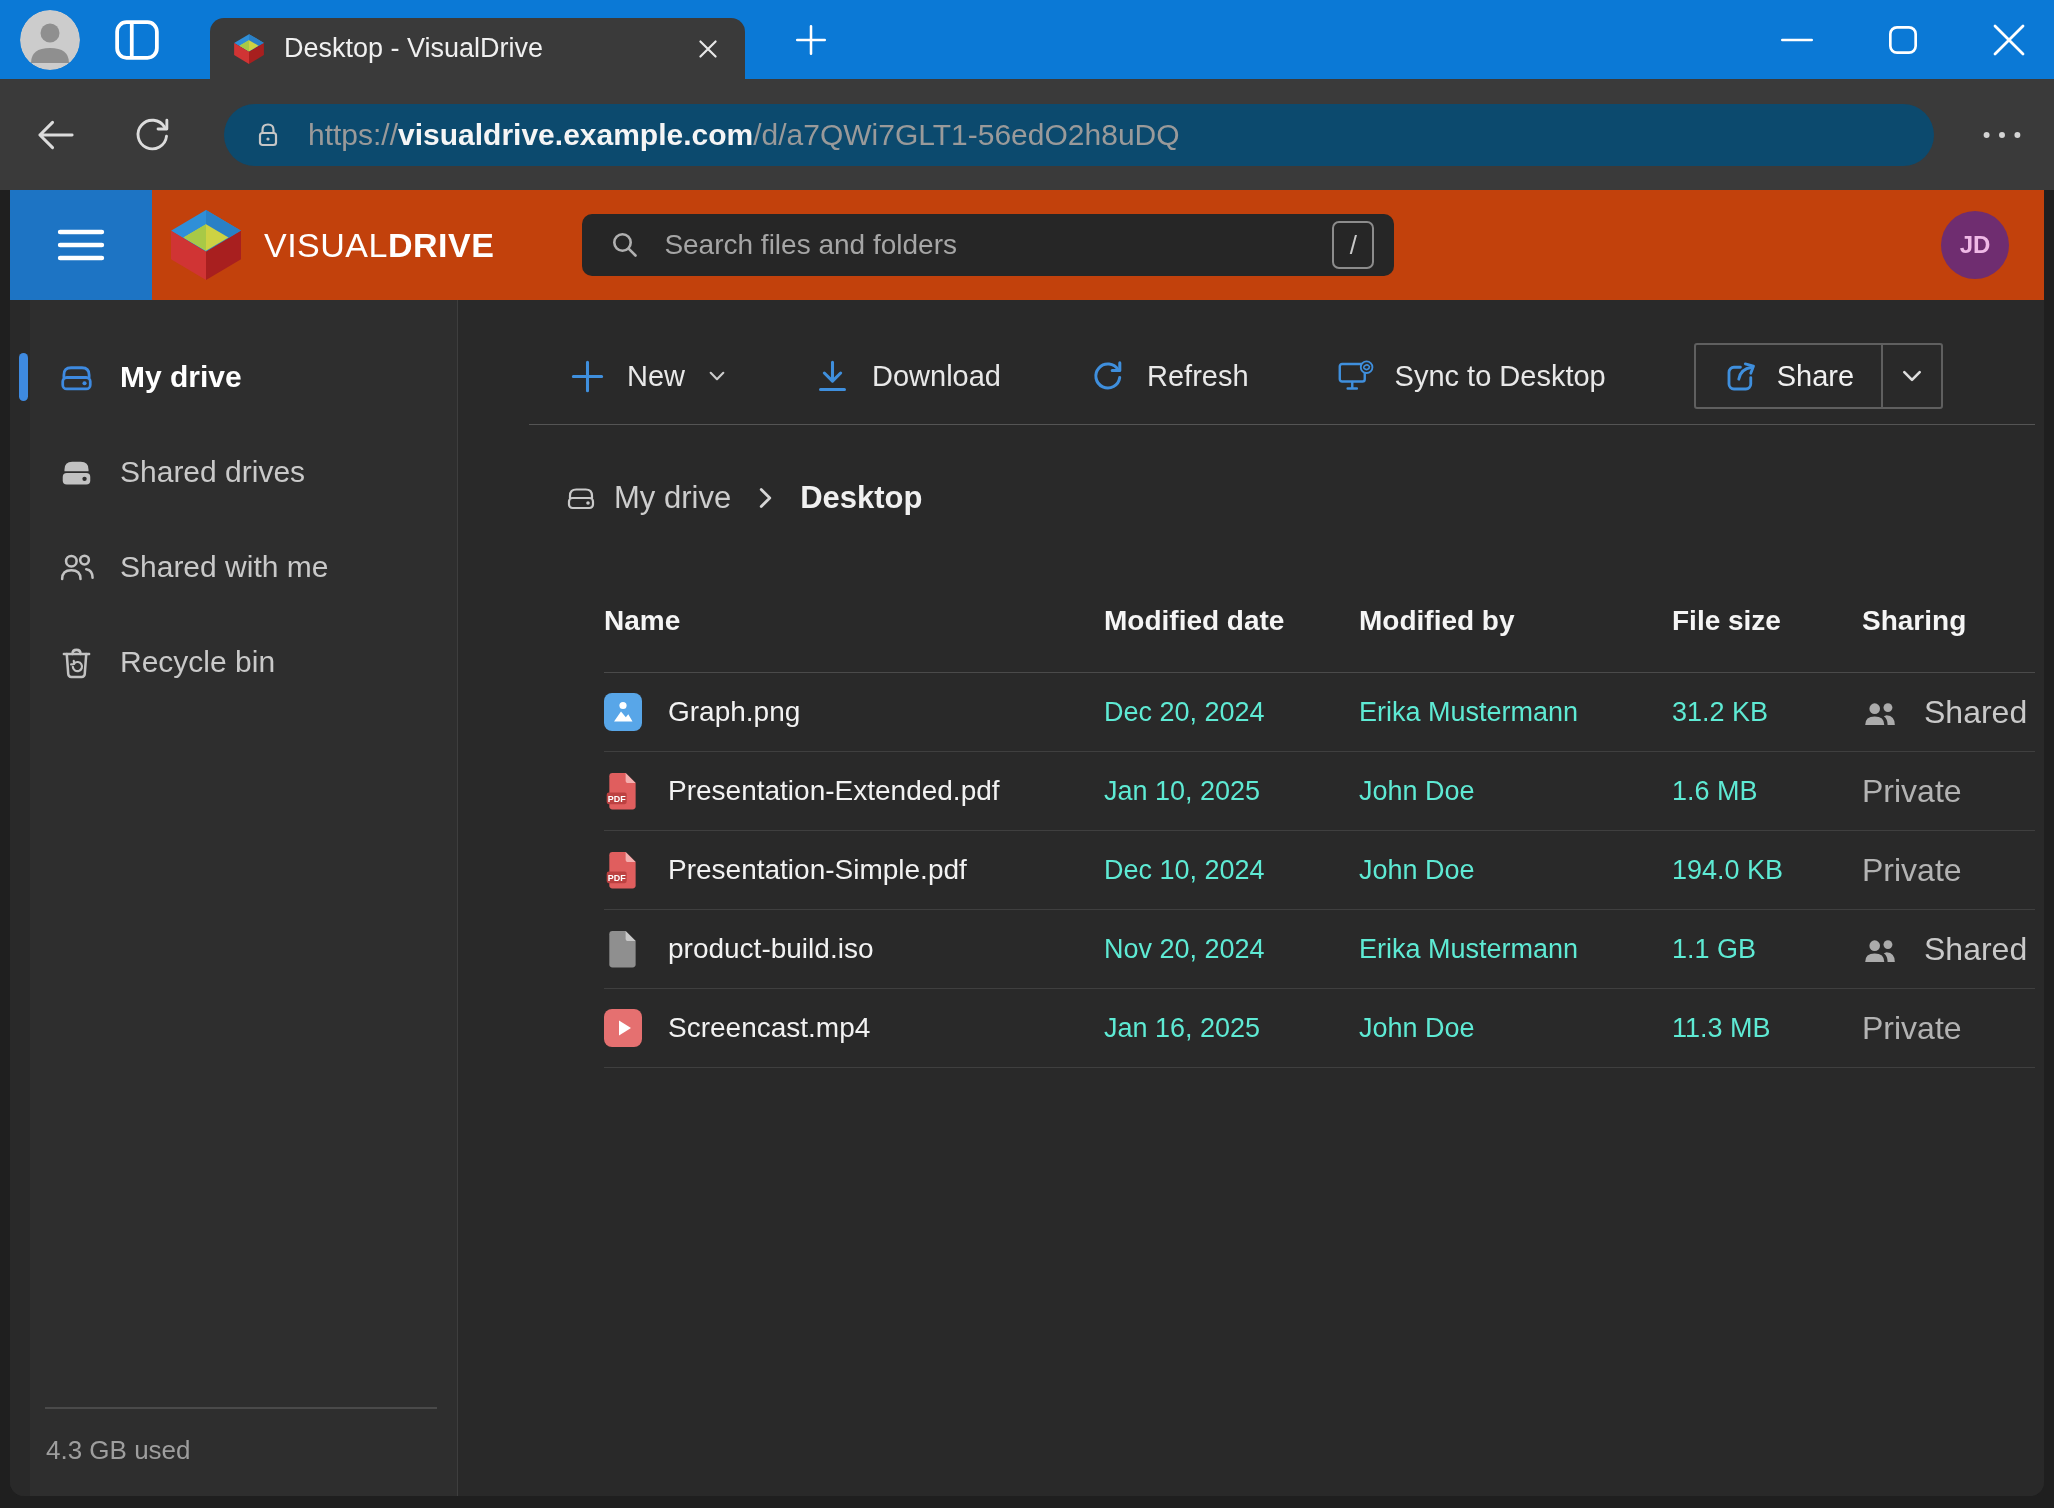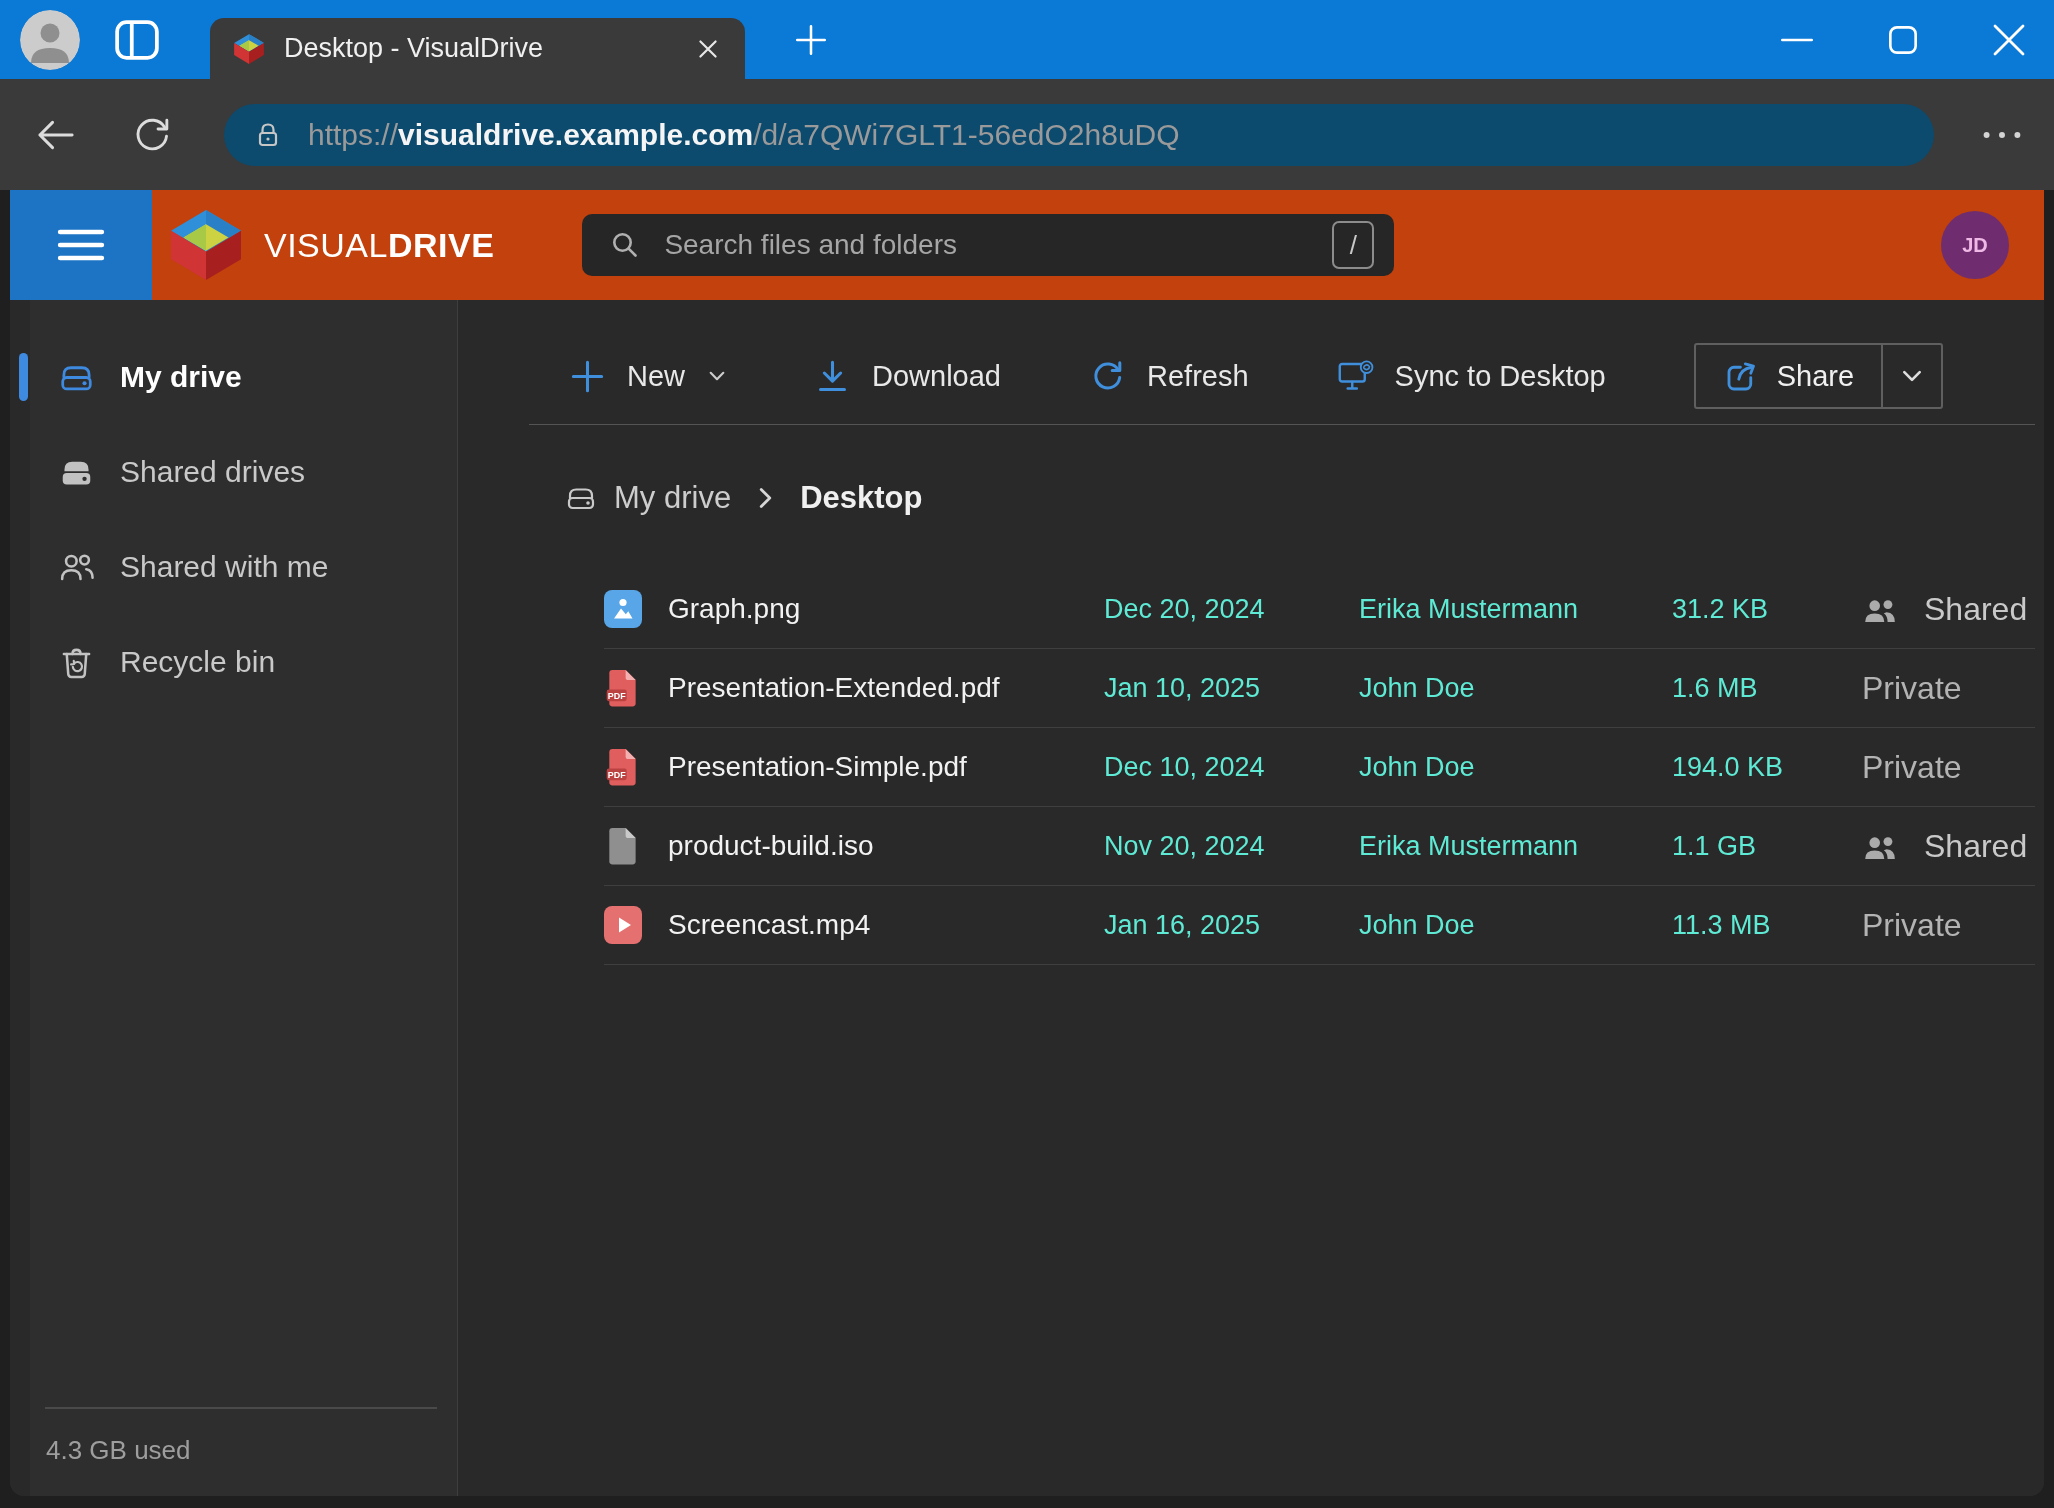--- a/index.html
+++ b/index.html
@@ -40,21 +40,21 @@
   
   .appheader { height:110px; background:#c2410c; display:flex; align-items:center; flex-shrink:0; }
   .menu-section { width:142px; height:100%; background:#1d74c4; display:flex; align-items:center; justify-content:center; cursor:pointer; flex-shrink:0; }
   .logo { margin-left:14px; width:80px; height:80px; flex-shrink:0; }
   .brand { margin-left:18px; font-size:34px; color:#ffffff; letter-spacing:0.5px; white-space:nowrap; }
   .brand .bold { font-weight:700; }
   .search { margin-left:88px; width:812px; height:62px; background:#262626; border-radius:10px; display:flex; align-items:center; padding:0 20px 0 26px; cursor:text; }
   .search input { flex:1; margin-left:22px; background:transparent; border:none; outline:none; font-size:28px; color:#e0e0e0; font-family:"Liberation Sans", sans-serif; }
   .search input::placeholder { color:#a6a6a6; }
   .slash-badge { width:42px; height:48px; border:2px solid #8c8c8c; border-radius:7px; color:#c8c8c8; font-size:26px; display:flex; align-items:center; justify-content:center; }
-  .avatar { margin-left:auto; margin-right:35px; width:68px; height:68px; border-radius:50%; background:#6f2d70; color:#efb9e6; font-size:20px; font-weight:700; display:flex; align-items:center; justify-content:center; cursor:pointer; flex-shrink:0; }
+  .avatar { margin-left:auto; margin-right:35px; width:68px; height:68px; border-radius:50%; background:#6f2d70; color:#efb9e6; font-size:24px; font-weight:700; display:flex; align-items:center; justify-content:center; cursor:pointer; flex-shrink:0; }
 
   
   .content { flex:1; display:flex; min-height:0; }
   .sidebar { width:448px; background:#2e2e2e; border-right:1px solid #3e3e3e; display:flex; flex-direction:column; padding-top:45px; flex-shrink:0; box-shadow:inset 20px 0 0 rgba(0,0,0,0.10); }
   .nav-item { height:64px; margin-bottom:31px; display:flex; align-items:center; cursor:pointer; }
   .nav-ind { width:9px; height:48px; border-radius:5px; margin-left:9px; background:transparent; flex-shrink:0; }
   .nav-item.active .nav-ind { background:#3e8ae0; }
   .nav-icn { margin-left:29px; width:39px; height:39px; color:#c2c2c2; flex-shrink:0; display:flex; align-items:center; justify-content:center; }
   .nav-item.active .nav-icn { color:#3e8ae0; }
   .nav-lbl { margin-left:24px; font-size:30px; color:#c9c9c9; white-space:nowrap; }
@@ -345,20 +345,27 @@
           <span class="bc-root">My drive</span>
           <span class="bc-chev">
             <svg viewBox="0 0 14 22" width="15" height="24" fill="none" stroke="#d6d6d6" stroke-width="2.6" stroke-linecap="round" stroke-linejoin="round">
                 <path d="M3 3 L11 11 L3 19"></path>
               </svg>
           </span>
           <span class="bc-current">Desktop</span>
         </div>
 
         <div class="filetable">
+          <div class="thead" id="table-head">
+              <div class="th">Name</div>
+              <div class="th">Modified date</div>
+              <div class="th">Modified by</div>
+              <div class="th">File size</div>
+              <div class="th">Sharing</div>
+            </div>
           <div id="file-rows">
               <div class="trow">
                 <div class="name-cell">
                   <span class="file-icn">
                     <svg viewBox="0 0 38 38" width="38" height="38">
                       <rect width="38" height="38" rx="8" fill="#58a6e8"></rect>
                       <circle cx="19" cy="12.5" r="3.6" fill="#ffffff"></circle>
                       <path d="M10 28.5 L17 18.5 L21.8 24.3 L24.3 21.3 L28.5 28.5 Z" fill="#ffffff"></path>
                     </svg>
                   </span>

